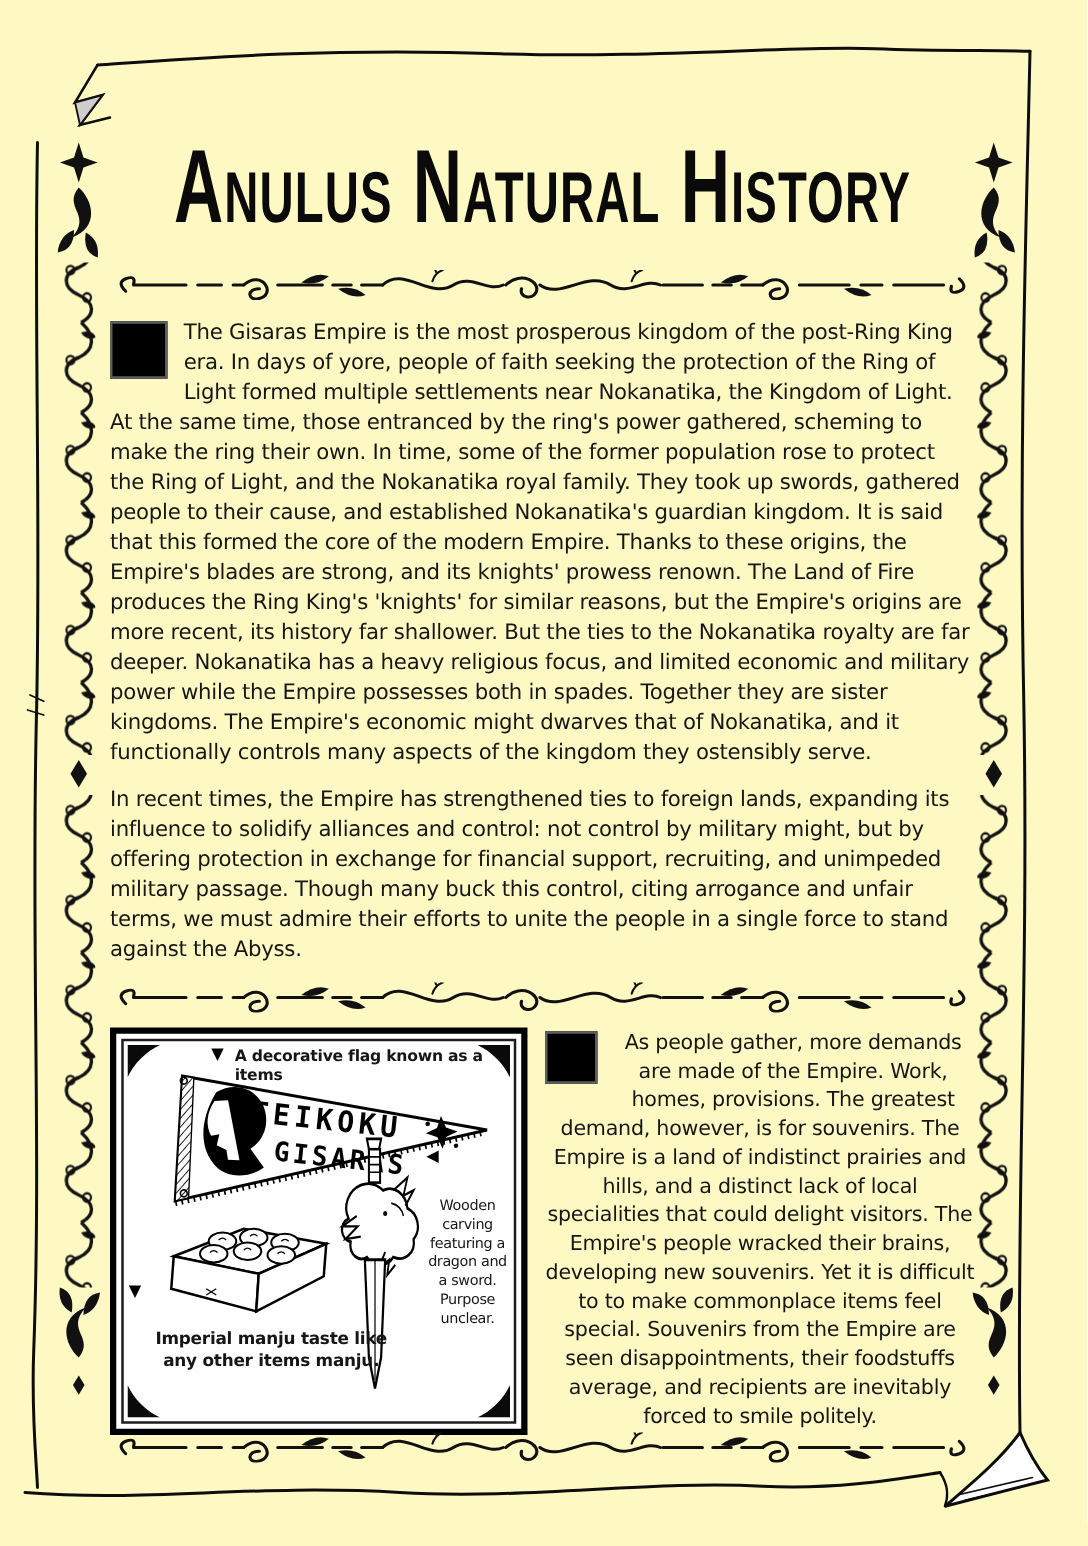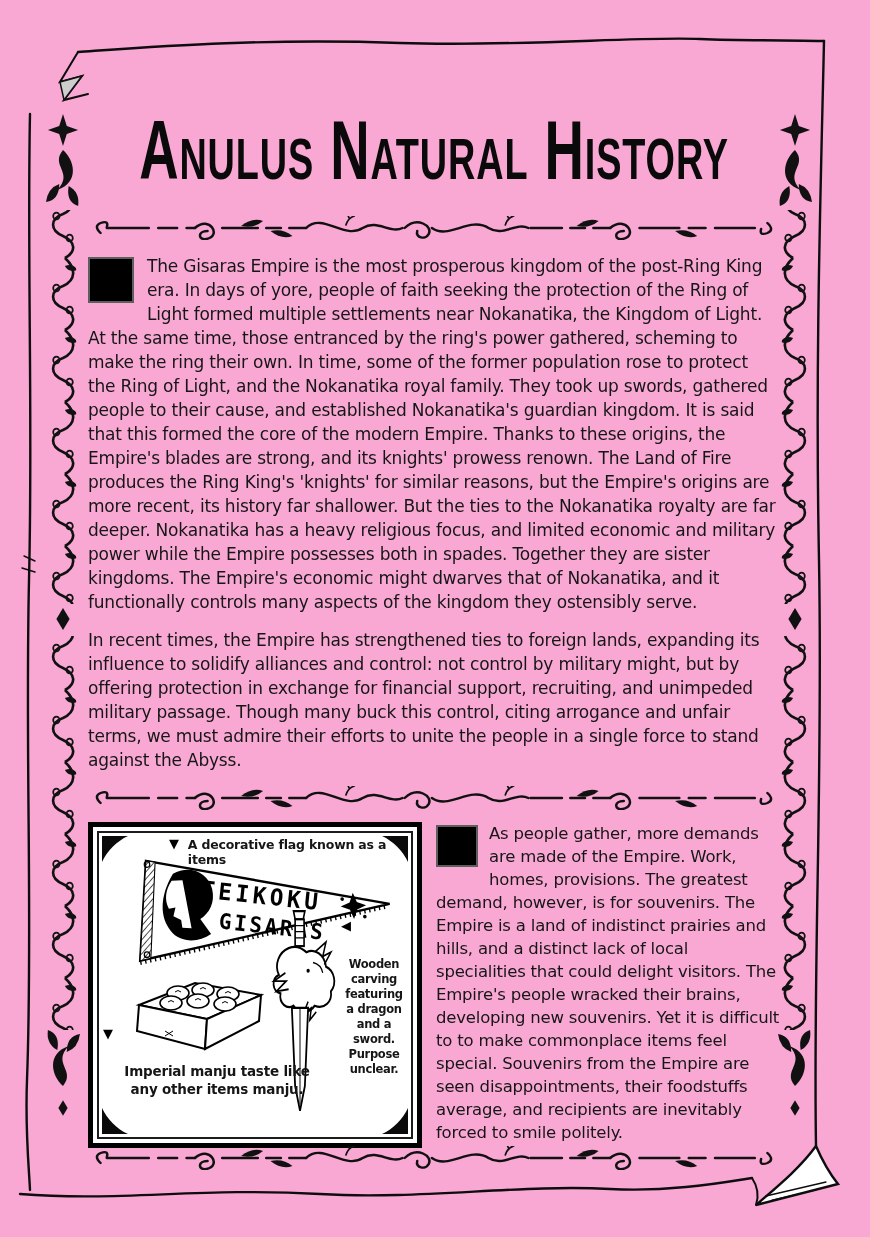--- a/index.html
+++ b/index.html
@@ -1,16 +1,16 @@
 <!DOCTYPE html>
 <html><head>
 <meta charset="utf-8">
 <style>
   html,body{margin:0;padding:0;background:#ffffff;}
-  .page{position:relative;width:870px;height:1237px;background:#f9a8d4;overflow:hidden;
+  .page{position:relative;width:870px;height:1237px;background:#fef9c3;overflow:hidden;
         font-family:"DejaVu Sans",sans-serif;color:#161616;}
   svg{display:block;}
   .abs{position:absolute;}
   #page-frame{left:0;top:0;pointer-events:none;}
   .vine{position:absolute;top:114px;width:34px;height:1016px;}
   .vine-left{left:46px;}
   .vine-right{left:778px;transform:scaleX(-1);}
   .content{position:absolute;left:88px;top:106px;width:692px;}
   .title{margin:14px 0 34px;text-align:center;font-family:"Liberation Sans",sans-serif;
          font-weight:700;font-variant:small-caps;font-size:62px;line-height:1;
@@ -32,23 +32,23 @@
             font-size:12.5px;font-weight:bold;letter-spacing:-0.2px;}
   .arrow{color:#000;font-size:13px;line-height:1;}
   .arrow-left-sword{position:absolute;left:242px;top:86px;}
   .arrow-down-manju{position:absolute;left:4px;top:194px;}
   .pennant-svg{position:absolute;left:26px;top:16px;width:272px;height:122px;}
   .sword-svg{position:absolute;right:72px;top:74px;width:78px;height:216px;}
   .manju-svg{position:absolute;left:22px;top:140px;width:152px;height:86px;}
   .manju-caption{position:absolute;left:12px;top:230px;width:212px;text-align:center;
                  font-size:13.5px;font-weight:bold;line-height:1.3;letter-spacing:-0.2px;}
   .carving-caption{position:absolute;right:3px;top:124px;width:68px;text-align:center;
-                   font-size:11.5px;font-weight:bold;line-height:1.3;letter-spacing:-0.3px;}
+                   font-size:11.5px;font-weight:normal;line-height:1.3;letter-spacing:-0.3px;}
   .col-right{flex:1 1 auto;}
-  .col-right .para{font-size:16.5px;line-height:23px;margin-top:0;}
+  .col-right .para{font-size:16.5px;line-height:23px;margin-top:0;text-align:center;}
   .bottom-divider{position:absolute;left:88px;top:1146px;}
 </style>
 </head>
 <body>
 
 <div class="page">
 
   <svg width="0" height="0" style="position:absolute" aria-hidden="true">
     <defs>
       <pattern id="vinewave" width="36" height="72" patternUnits="userSpaceOnUse">

